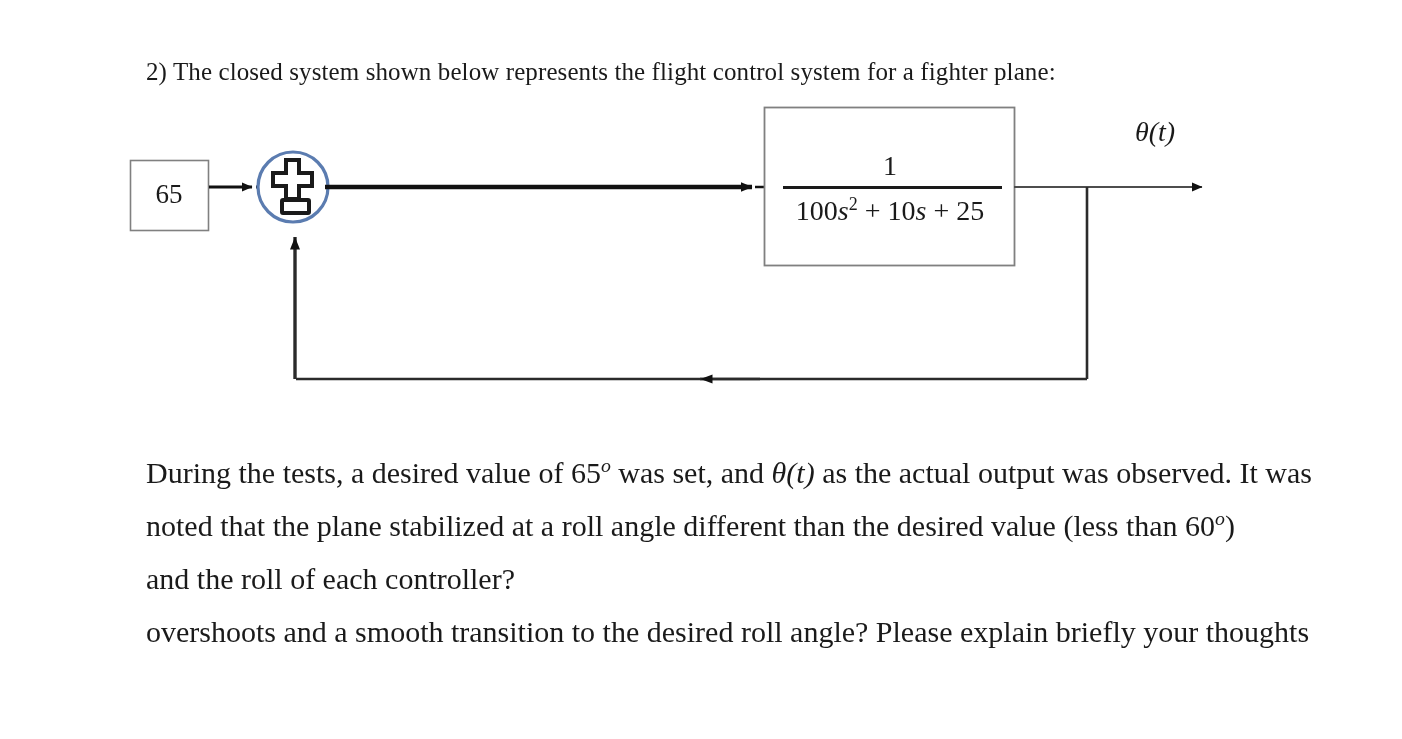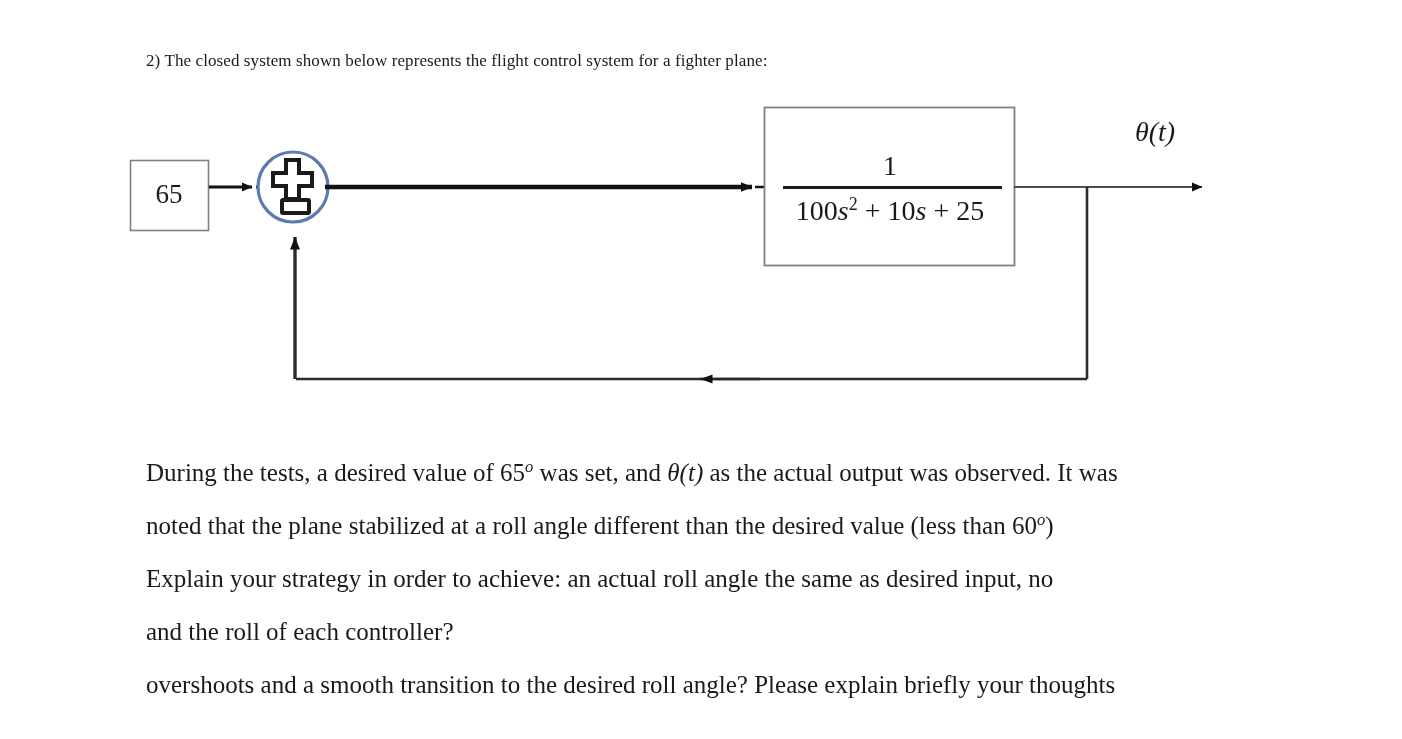--- a/index.html
+++ b/index.html
@@ -13,22 +13,22 @@
     position: relative;
     overflow: hidden;
     font-family: "Liberation Serif", "DejaVu Serif", serif;
     color: #1a1a1a;
   }
 
   
   #question-heading {
     position: absolute;
     left: 146px;
-    top: 44px;
-    font-size: 17px;
+    top: 55px;
+    font-size: 25px;
     line-height: 34px;
     white-space: nowrap;
     letter-spacing: 0.1px;
   }
 
   
   #block-diagram {
     position: absolute;
     left: 0;
     top: 95px;
@@ -44,21 +44,21 @@
     font-family: "Liberation Serif", "DejaVu Serif", serif;
     fill: #1a1a1a;
   }
 
   
   #body-paragraph {
     position: absolute;
     left: 146px;
     top: 446px;
     width: 1240px;
-    font-size: 25px;
+    font-size: 30px;
     line-height: 53px;
   }
   #body-paragraph .ln {
     white-space: nowrap;
     display: block;
     height: 53px;
   }
   .sup-o {
     font-style: italic;
     font-size: 0.66em;
@@ -135,16 +135,15 @@
 
     <line x1="295" y1="284" x2="295" y2="142" stroke="#2b2b2b" stroke-width="3.4" marker-end="url(#arrowUp)"></line>
   </svg>
 </div>
 
 <div id="body-paragraph">
   <span class="ln"><span>During the tests, a desired value of 65</span><span class="sup-o">o</span><span> was set, and </span><span class="mathvar">θ</span><span class="mathvar">(t)</span><span> as the actual output was observed. It was</span></span>
 
   <span class="ln"><span>noted that the plane stabilized at a roll angle different than the desired value (less than 60</span><span class="sup-o">o</span><span>)</span></span>
 
-  <span class="ln">Explain your strategy in order to achieve: an actual roll angle the same as desired input, no</span>
   <span class="ln">and the roll of each controller?</span>
   <span class="ln">overshoots and a smooth transition to the desired roll angle? Please explain briefly your thoughts</span>
 </div>
 
 </body></html>

